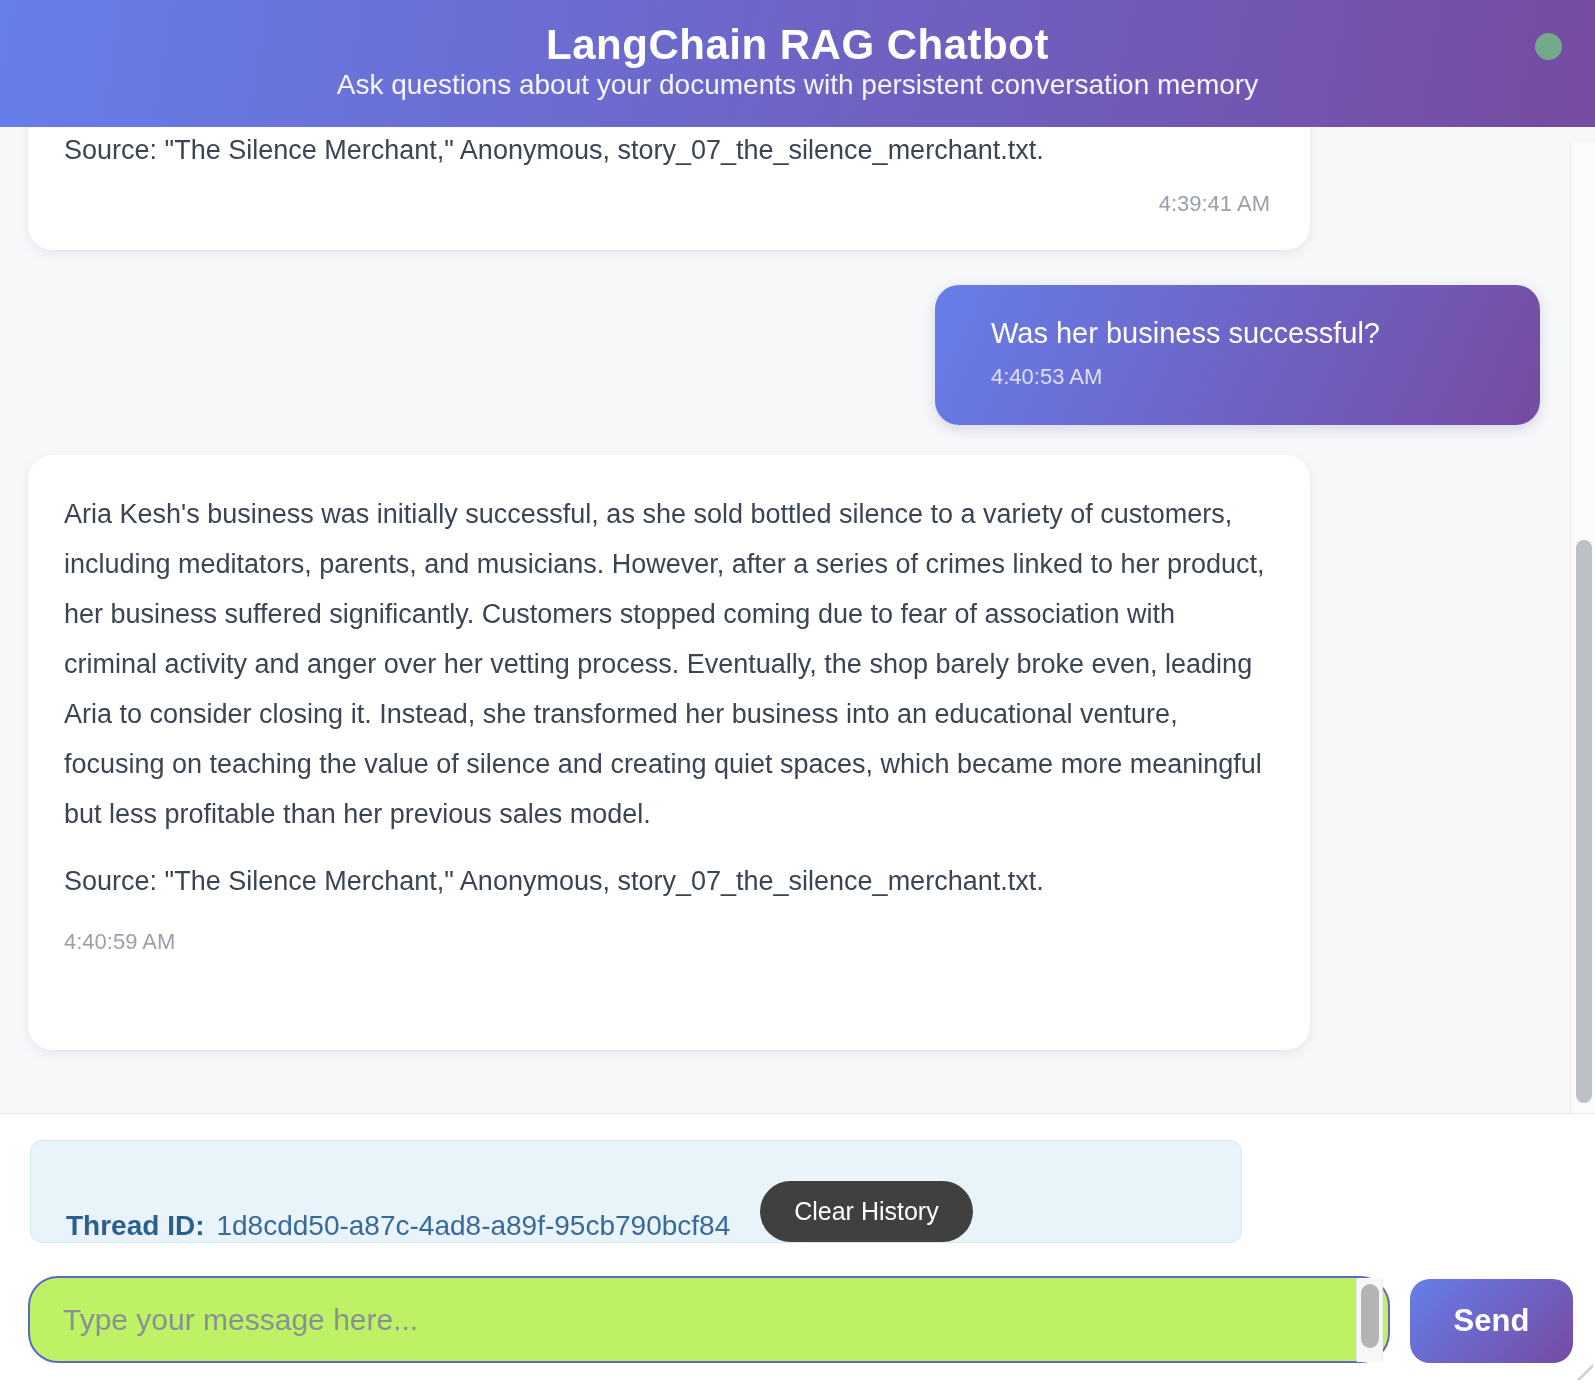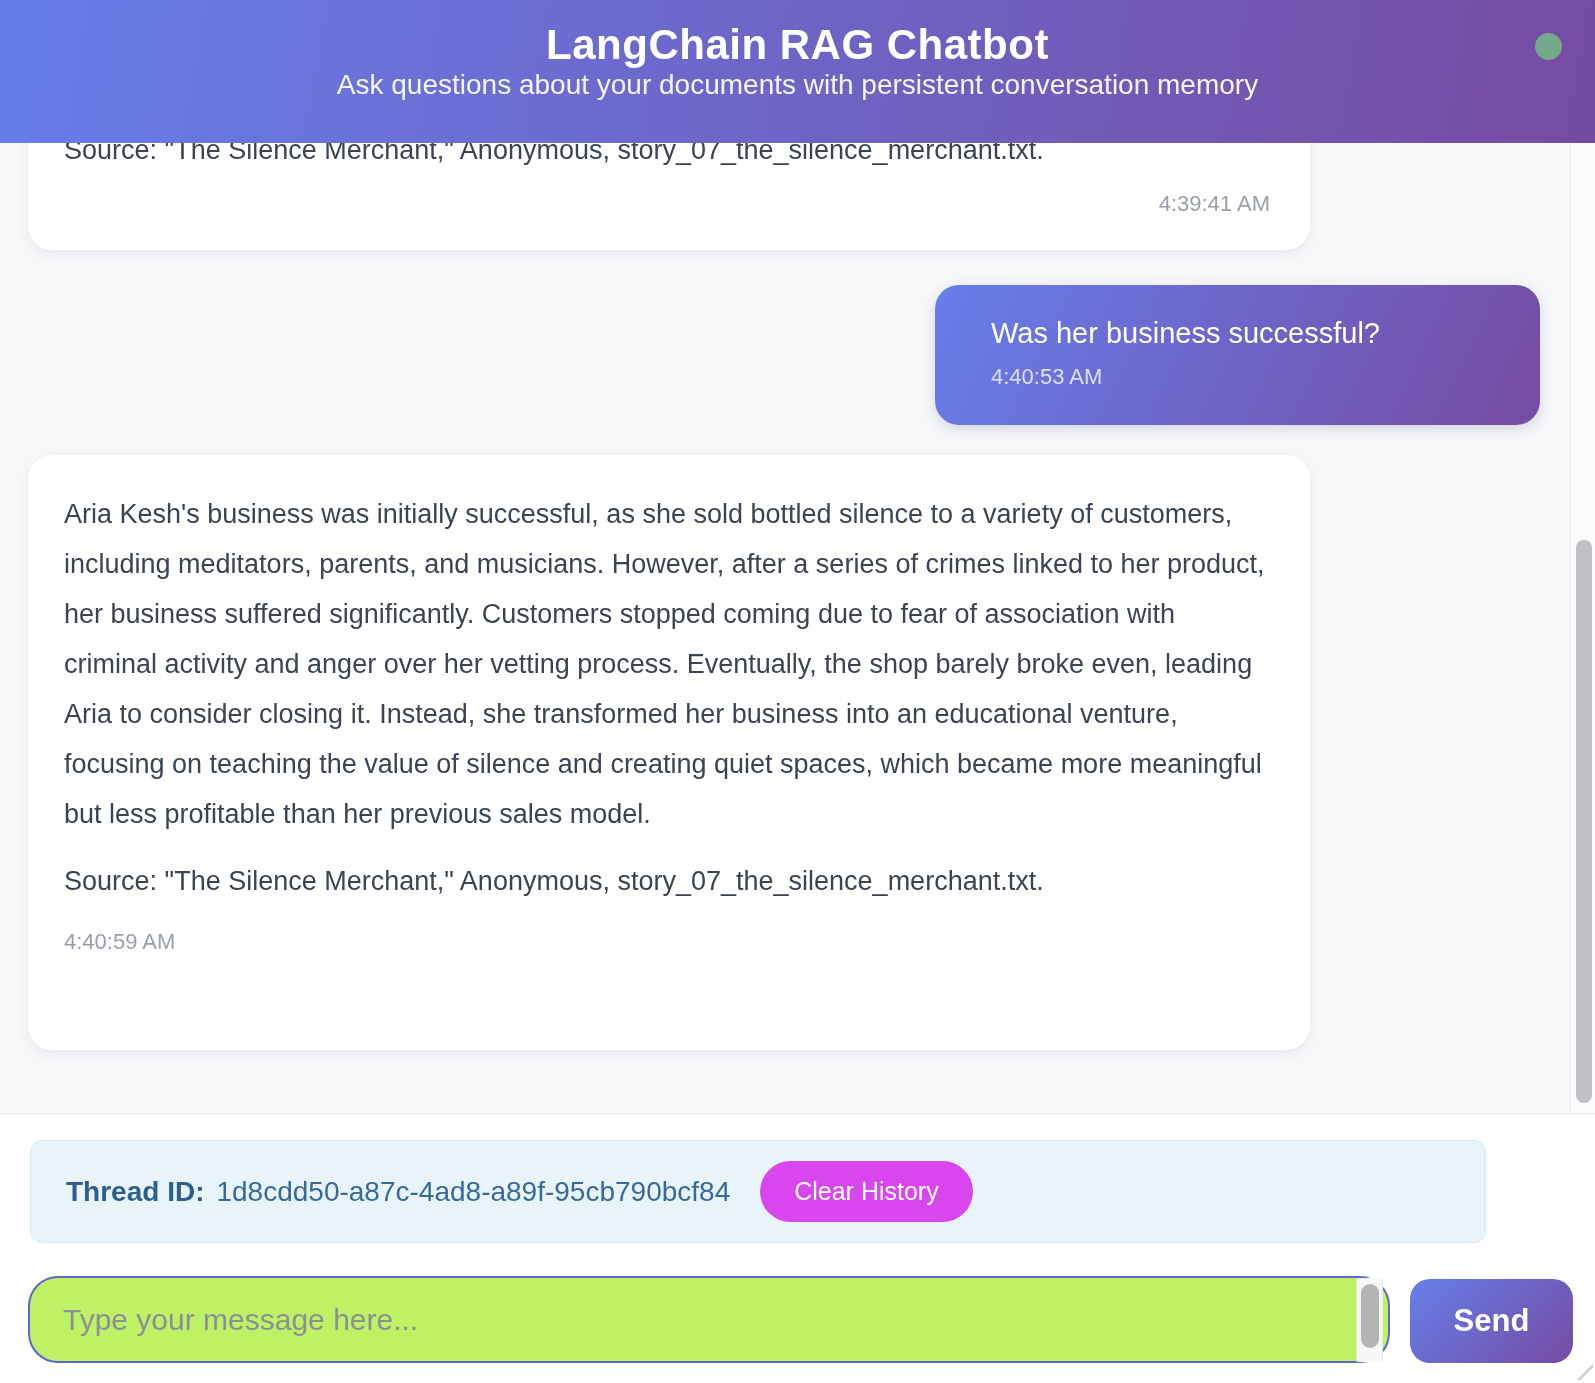--- a/index.html
+++ b/index.html
@@ -5,21 +5,21 @@
   * { margin: 0; padding: 0; box-sizing: border-box; }
   html, body { width: 1595px; height: 1383px; overflow: hidden; }
   body {
     font-family: "Liberation Sans", sans-serif;
     background: #f7f8fa;
   }
   .app { position: relative; width: 1595px; height: 1383px; background: #f7f8fa; overflow: hidden; }
 
   
   .header {
-    position: absolute; left: 0; top: 0; width: 1595px; height: 143px;
+    position: absolute; left: 0; top: 0; width: 1595px; height: 127px;
     background: linear-gradient(100deg, #667eea 0%, #764ba2 100%);
     z-index: 20; text-align: center; color: #ffffff;
   }
   .header-title { padding-top: 21px; font-size: 42px; font-weight: bold; letter-spacing: 0.5px; }
   .header-subtitle { font-size: 28px; color: rgba(255,255,255,0.93); }
   .status-dot {
     position: absolute; top: 33px; right: 33px; width: 27px; height: 27px;
     border-radius: 50%; background: #74a98b;
   }
 
@@ -59,29 +59,29 @@
     border-radius: 9px; background: #bdc0c4;
   }
 
   
   .bottom-panel {
     position: absolute; left: 0; top: 1113px; width: 1595px; height: 270px;
     background: #ffffff; border-top: 1px solid #e7e9ec; z-index: 15;
   }
 
   .thread-bar {
-    position: absolute; left: 30px; top: 26px; width: 1456px; height: 103px;
+    position: absolute; left: 30px; top: 26px; width: 1212px; height: 103px;
     background: #e9f4fa; border: 1px solid #d4e8f1; border-radius: 12px;
-    display: flex; align-items: center; padding: 0 30px 0 35px;
+    display: flex; align-items: flex-end; padding: 0 30px 0 35px;
   }
   .thread-label { font-size: 28px; font-weight: bold; color: #2d5f8e; }
   .thread-value { font-size: 28px; color: #38699c; margin-left: 12px; }
   .clear-btn {
     margin-left: 30px; height: 61px; padding: 0 34px; border: none; cursor: pointer;
-    border-radius: 31px; background: #d946ef; color: #ffffff; font-size: 25px;
+    border-radius: 31px; background: #404040; color: #ffffff; font-size: 25px;
     font-family: "Liberation Sans", sans-serif; display: flex; align-items: center;
   }
 
   .message-input {
     position: absolute; left: 28px; top: 162px; width: 1362px; height: 87px;
     border: 2px solid #5c67cd; border-radius: 30px; background: #bef264;
     padding: 0 60px 0 33px; font-size: 30px; line-height: 83px; color: #3b4453;
     font-family: "Liberation Sans", sans-serif; resize: none; outline: none; overflow: hidden;
   }
   .message-input::placeholder { color: #8b9097; }

